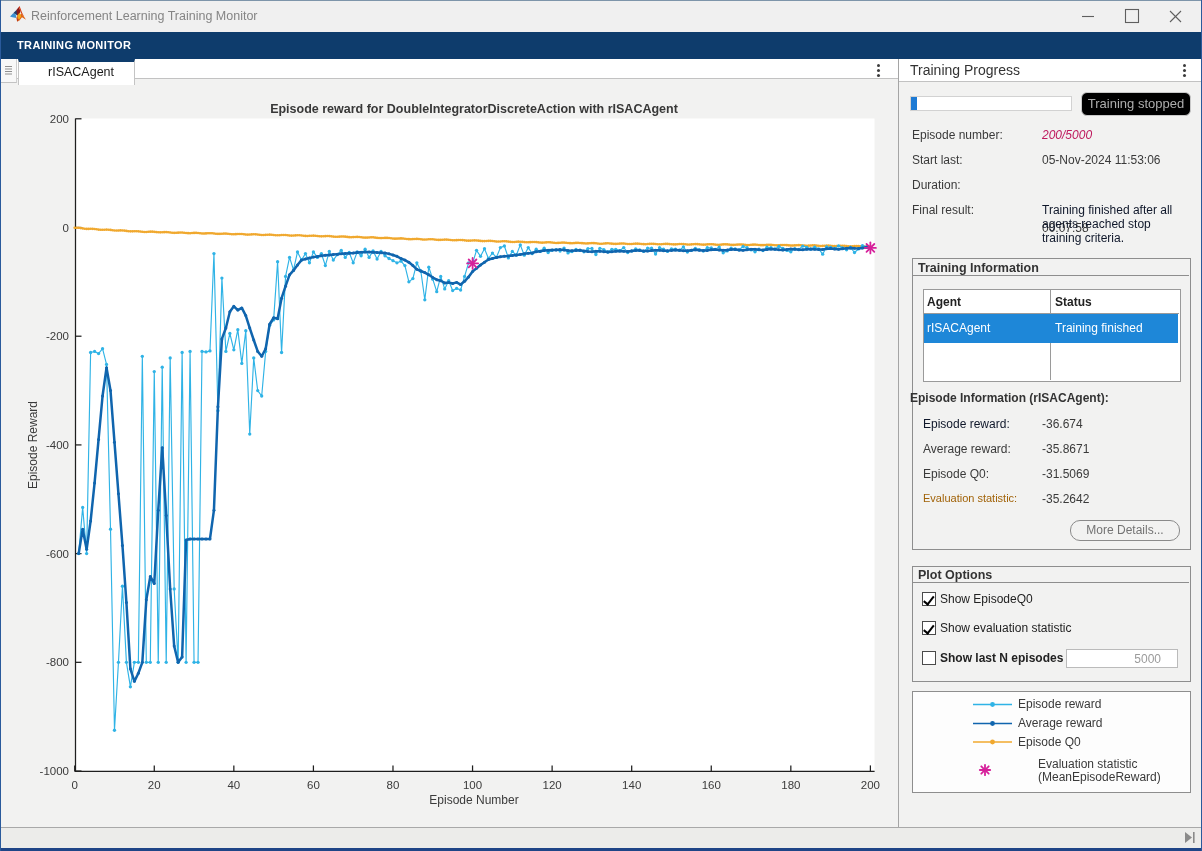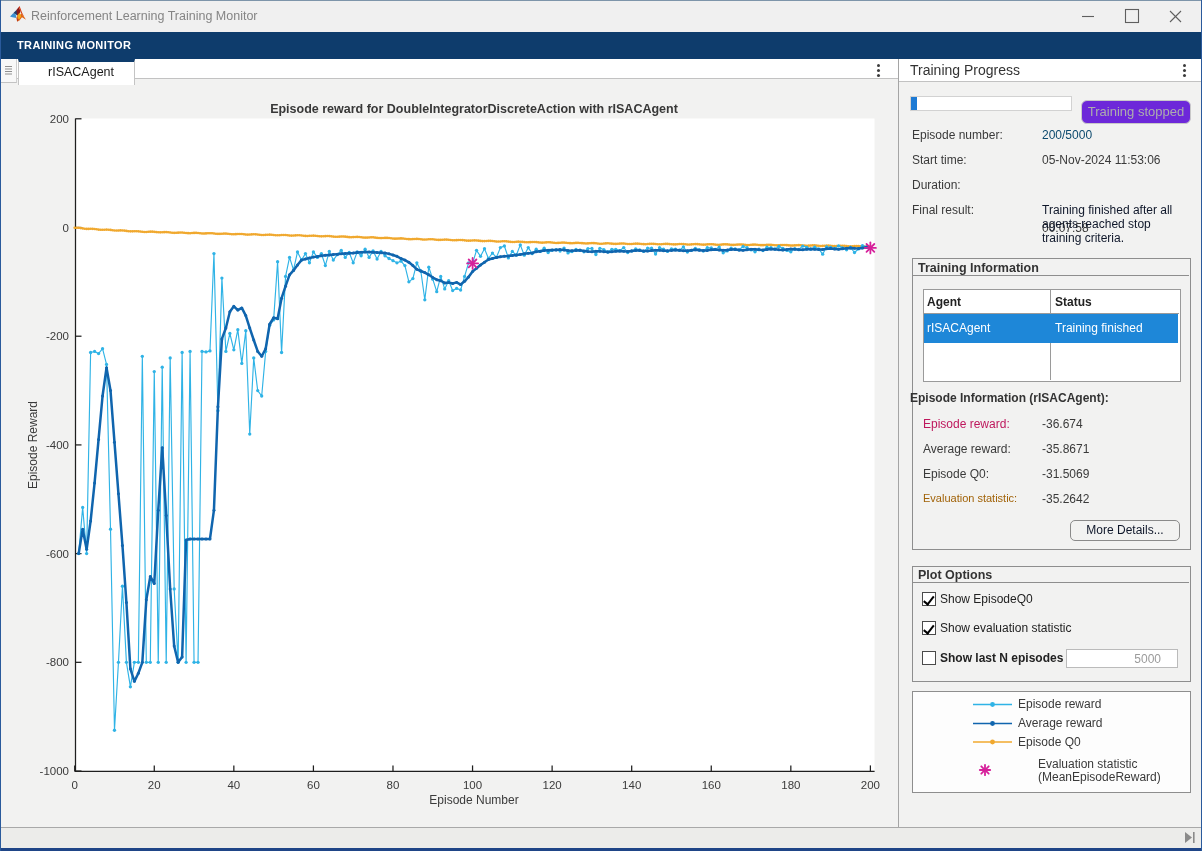--- a/index.html
+++ b/index.html
@@ -914,52 +914,52 @@
 <div class="abs" style="left:898px;top:59px;width:1px;height:789px;background:#a5a5a5;"></div>
 
 <div class="abs" style="left:899px;top:59px;width:303px;height:768px;background:#f2f2f1;"></div>
 <div class="abs" style="left:899px;top:59px;width:303px;height:22px;background:#fff;border-bottom:1px solid #c2c2c2;"></div>
 <div class="abs" style="left:910px;top:62px;font-size:14px;color:#333;">Training Progress</div>
 <div class="abs" style="left:1183px;top:64px;width:3px;height:3px;border-radius:50%;background:#3c3c3c;box-shadow:0 5px 0 #3c3c3c,0 10px 0 #3c3c3c;"></div>
 
 <div class="abs" style="left:910px;top:96px;width:160px;height:13px;background:#fff;border:1px solid #d2d2d2;"></div>
 <div class="abs" style="left:911px;top:97px;width:6px;height:13px;background:#1d7ad4;"></div>
 
-<div class="abs" style="left:1081px;top:92px;width:108px;height:22px;background:#6d28d9;border:1px solid #c9c9c9;border-radius:6px;color:#adadad;font-size:13px;text-align:center;line-height:22px;margin-top:8px;">Training stopped</div>
+<div class="abs" style="left:1081px;top:92px;width:108px;height:22px;background:#000000;border:1px solid #c9c9c9;border-radius:6px;color:#adadad;font-size:13px;text-align:center;line-height:22px;">Training stopped</div>
 <div class="abs" style="left:912px;top:128px;font-size:12px;color:#3a3a3a;">Episode number:</div>
-<div class="abs" style="left:1042px;top:128px;font-size:12px;color:#0c4a6e;">200/5000</div>
-<div class="abs" style="left:912px;top:153px;font-size:12px;color:#3a3a3a;">Start time:</div>
+<div class="abs" style="left:1042px;top:128px;font-size:12px;color:#be185d;font-style:italic;">200/5000</div>
+<div class="abs" style="left:912px;top:153px;font-size:12px;color:#3a3a3a;">Start last:</div>
 <div class="abs" style="left:1042px;top:153px;font-size:12px;color:#3a3a3a;">05-Nov-2024 11:53:06</div>
 <div class="abs" style="left:912px;top:178px;font-size:12px;color:#3a3a3a;">Duration:</div>
 <div class="abs" style="left:1042px;top:178px;font-size:12px;color:#3a3a3a;margin-top:43px;">00:07:58</div>
 <div class="abs" style="left:912px;top:203px;font-size:12px;color:#3a3a3a;">Final result:</div>
 <div class="abs" style="left:1042px;top:203px;font-size:12px;color:#0f172a;line-height:14px;">Training finished after all<br>agents reached stop<br>training criteria.</div>
 
 <div class="abs" style="left:912px;top:258px;width:277px;height:290px;border:1px solid #8e8e8e;"></div>
 <div class="abs" style="left:912px;top:258px;width:277px;height:17px;border-bottom:1px solid #8e8e8e;"></div>
 <div class="abs" style="left:918px;top:261px;font-size:12.5px;font-weight:bold;color:#333;">Training Information</div>
 
 <div class="abs" style="left:923px;top:289px;width:256px;height:91px;background:#fff;border:1px solid #9a9a9a;"></div>
 <div class="abs" style="left:923px;top:289px;width:256px;height:25px;border-bottom:1px solid #9a9a9a;box-sizing:border-box;"></div>
 <div class="abs" style="left:1050px;top:289px;width:1px;height:91px;background:#9a9a9a;"></div>
 <div class="abs" style="left:927px;top:295px;font-size:12px;font-weight:bold;color:#222;">Agent</div>
 <div class="abs" style="left:1055px;top:295px;font-size:12px;font-weight:bold;color:#222;">Status</div>
 <div class="abs" style="left:924px;top:314px;width:254px;height:29px;background:#1e87d8;"></div>
 <div class="abs" style="left:927px;top:321px;font-size:12px;color:#fff;">rISACAgent</div>
 <div class="abs" style="left:1055px;top:321px;font-size:12px;color:#fff;">Training finished</div>
 <div class="abs" style="left:910px;top:391px;font-size:12px;font-weight:bold;color:#333;">Episode Information (rISACAgent):</div>
-<div class="abs" style="left:923px;top:417px;font-size:12px;color:#be185d;">Episode reward:</div>
+<div class="abs" style="left:923px;top:417px;font-size:12px;color:#0f172a;">Episode reward:</div>
 <div class="abs" style="left:1042px;top:417px;font-size:12px;color:#3a3a3a;">-36.674</div>
 <div class="abs" style="left:923px;top:442px;font-size:12px;color:#3a3a3a;">Average reward:</div>
 <div class="abs" style="left:1042px;top:442px;font-size:12px;color:#3a3a3a;">-35.8671</div>
 <div class="abs" style="left:923px;top:467px;font-size:12px;color:#3a3a3a;">Episode Q0:</div>
 <div class="abs" style="left:1042px;top:467px;font-size:12px;color:#3a3a3a;">-31.5069</div>
 <div class="abs" style="left:923px;top:492px;font-size:11px;color:#a16207;">Evaluation statistic:</div>
 <div class="abs" style="left:1042px;top:492px;font-size:12px;color:#3a3a3a;">-35.2642</div>
-<div class="abs" style="left:1070px;top:520px;width:108px;height:19px;border:1px solid #8a8a8a;border-radius:5px;font-size:12px;color:#0f172a;text-align:center;line-height:19px;">More Details...</div>
+<div class="abs" style="left:1070px;top:520px;width:108px;height:19px;border:1px solid #8a8a8a;border-radius:10px;font-size:12px;color:#737373;text-align:center;line-height:19px;">More Details...</div>
 
 <div class="abs" style="left:912px;top:566px;width:277px;height:114px;border:1px solid #8e8e8e;"></div>
 <div class="abs" style="left:912px;top:566px;width:277px;height:16px;border-bottom:1px solid #8e8e8e;"></div>
 <div class="abs" style="left:918px;top:568px;font-size:12.5px;font-weight:bold;color:#333;">Plot Options</div>
 <div class="abs" style="left:922px;top:592px;width:12px;height:12px;background:#fff;border:1.5px solid #4a4a4a;"></div>
 <div class="abs" style="left:925.5px;top:593.5px;width:4px;height:8.5px;border:solid #000;border-width:0 2.2px 2.2px 0;transform:rotate(38deg);"></div>
 <div class="abs" style="left:940px;top:592px;font-size:12px;color:#222;">Show EpisodeQ0</div>
 <div class="abs" style="left:922px;top:621px;width:12px;height:12px;background:#fff;border:1.5px solid #4a4a4a;"></div>
 <div class="abs" style="left:925.5px;top:622.5px;width:4px;height:8.5px;border:solid #000;border-width:0 2.2px 2.2px 0;transform:rotate(38deg);"></div>
 <div class="abs" style="left:940px;top:621px;font-size:12px;color:#222;">Show evaluation statistic</div>

